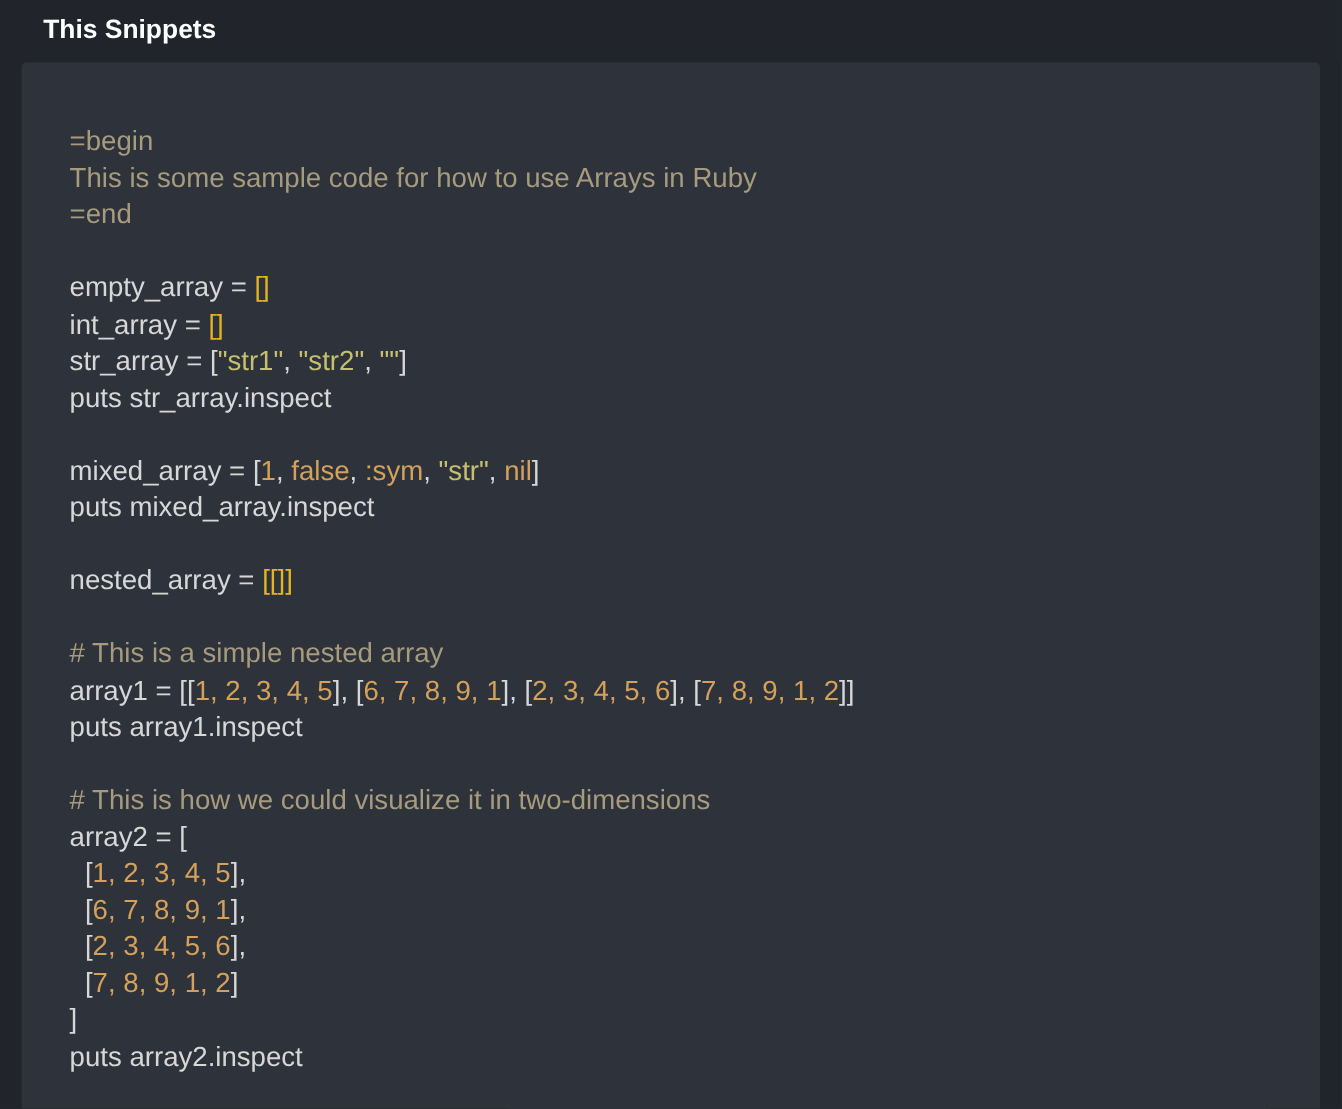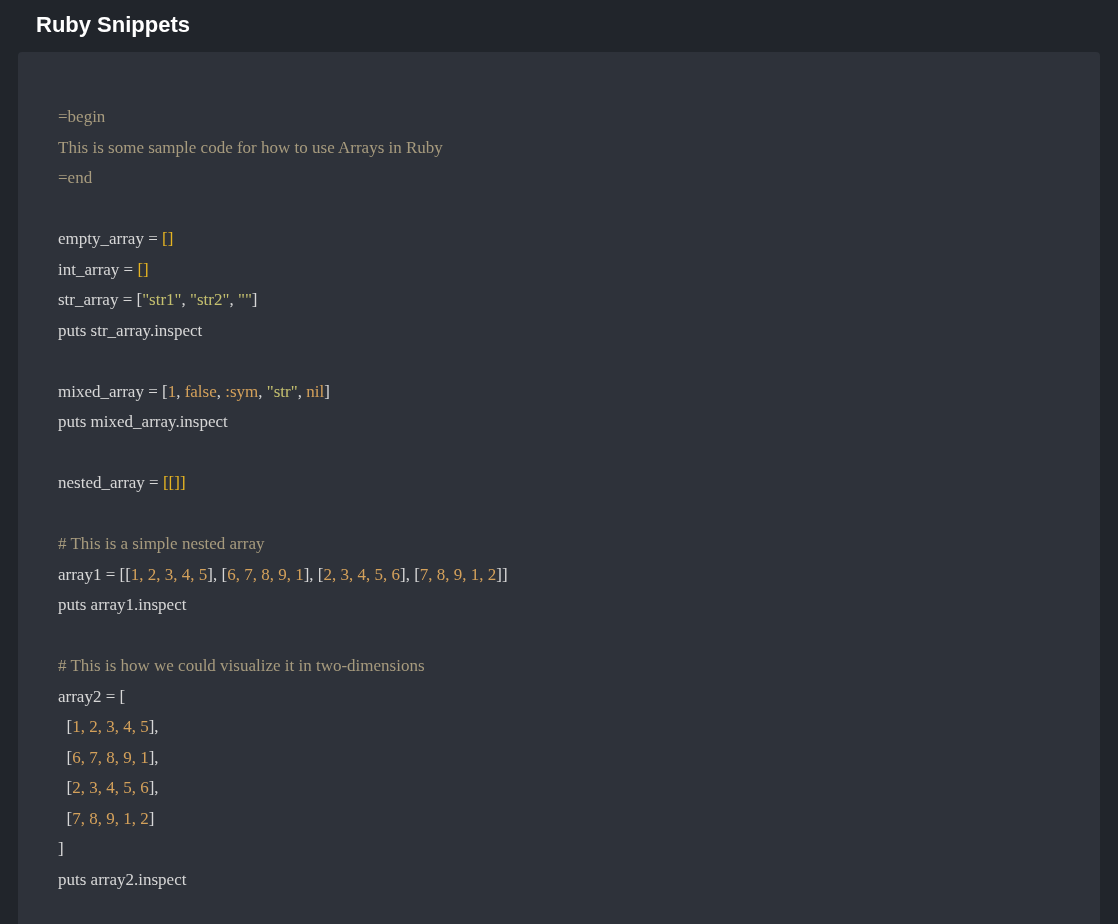--- a/index.html
+++ b/index.html
@@ -20,38 +20,38 @@
     font-weight: 700;
   }
   .code-panel {
     background: #2e323a;
     margin: 0 18px;
     padding: 50px 40px 30px 40px;
     border-radius: 4px 4px 0 0;
     height: calc(100% - 52px);
   }
   pre.code {
-    font-family: Liberation Serif, serif;
-    font-size: 17px;
+    font-family: Liberation Sans, sans-serif;
+    font-size: 23px;
     line-height: 30.5px;
     white-space: pre;
     color: #d7d7d7;
   }
   .tok-comment { color: #a79b7e; }
   .tok-string  { color: #c5c06f; }
   .tok-number  { color: #d4a15b; }
   .tok-keyword { color: #d4a15b; }
   .tok-symbol  { color: #d4a15b; }
   .tok-bracket { color: #e6b422; }
 </style>
 </head>
 <body>
 
 <div class="header">
-  <h1>Ruby Snippets</h1>
+  <h1>This Snippets</h1>
 </div>
 
 <div class="code-panel">
 <pre class="code"><span class="tok-comment">=begin</span>
 <span class="tok-comment">This is some sample code for how to use Arrays in Ruby</span>
 <span class="tok-comment">=end</span>
 <span></span>
 <span>empty_array = </span><span class="tok-bracket">[]</span>
 <span>int_array = </span><span class="tok-bracket">[]</span>
 <span>str_array = [</span><span class="tok-string">"str1"</span><span>, </span><span class="tok-string">"str2"</span><span>, </span><span class="tok-string">""</span><span>]</span>

